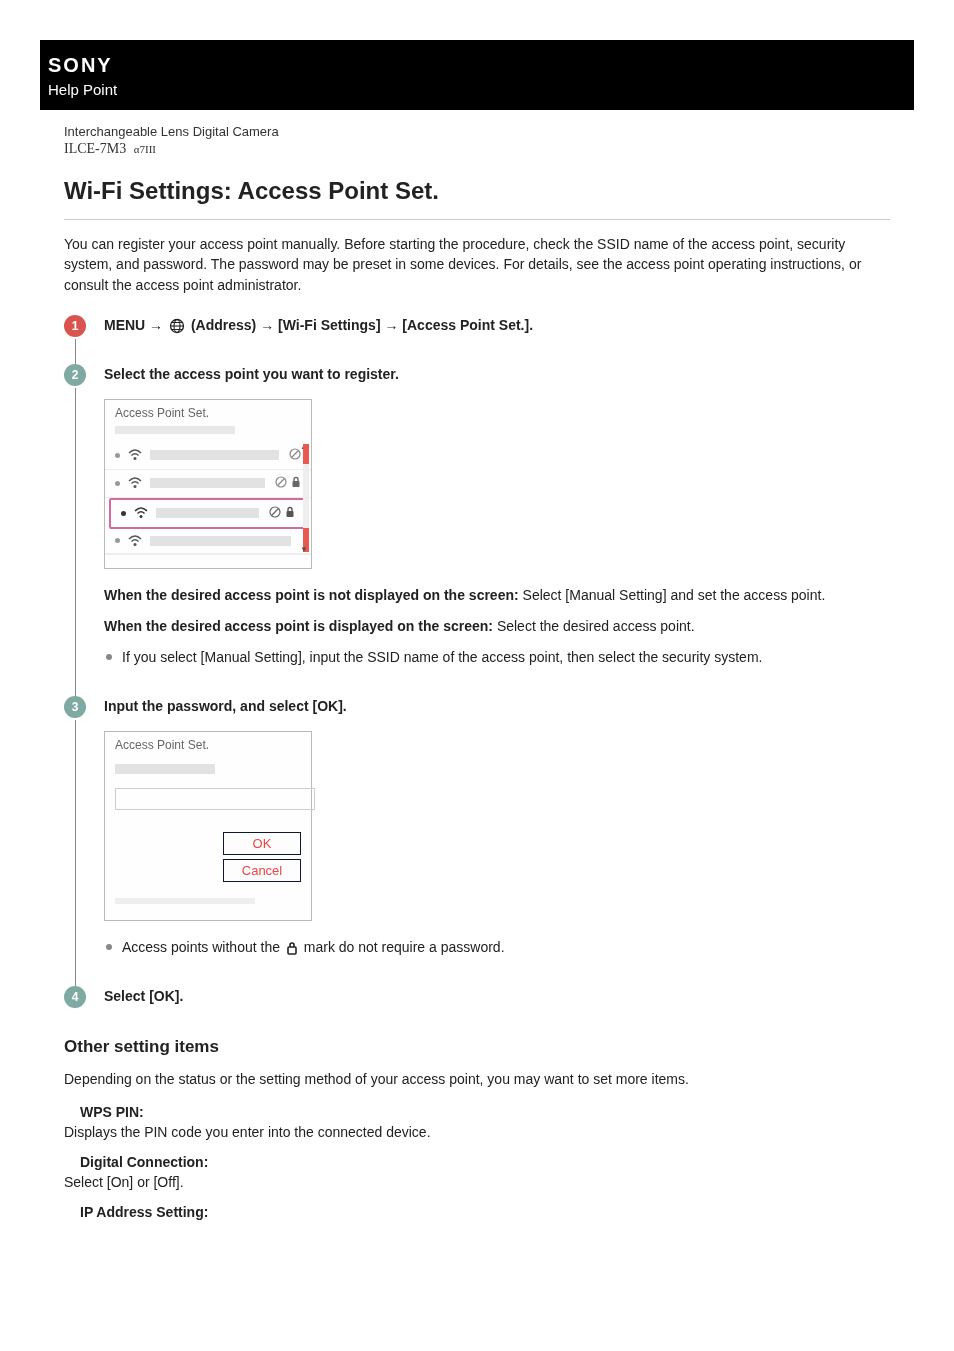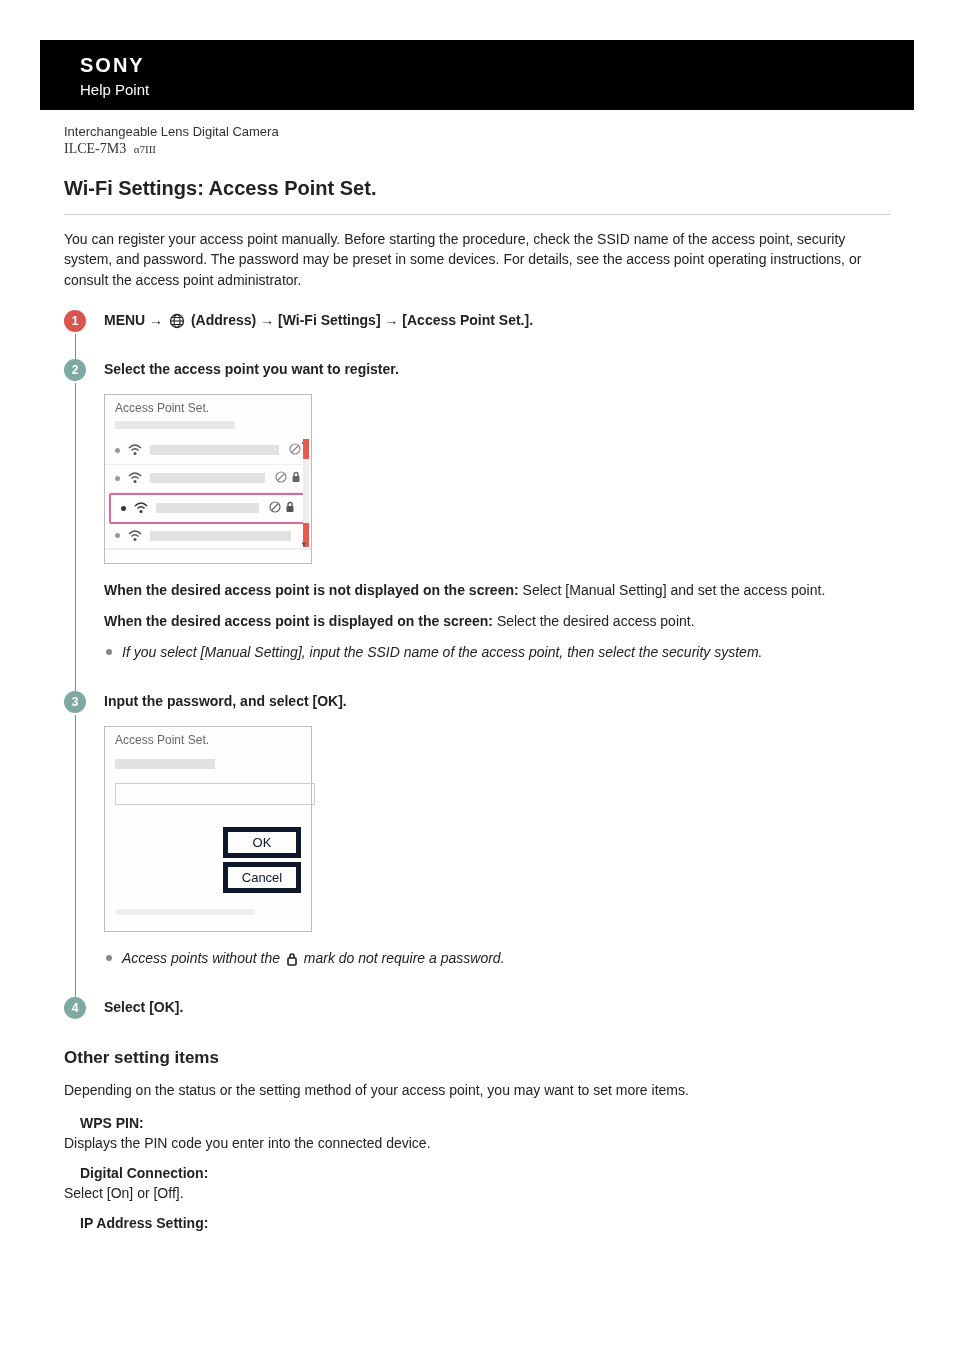--- a/index.html
+++ b/index.html
@@ -7,21 +7,21 @@
     font-family: Arial, Helvetica, sans-serif;
     font-size: 14px;
     color: #222;
     background: #fff;
     width: 954px;
   }
   .page { padding: 0; }
   .header-bar {
     background: #000;
     color: #fff;
-    padding: 14px 24px 12px 40px;
+    padding: 14px 24px 12px 8px;
     margin: 40px 40px 0 40px;
   }
   .brand {
     font-family: "Arial Black", Arial, sans-serif;
     font-weight: 900;
     font-size: 20px;
     letter-spacing: 2px;
   }
   .help-guide {
     font-size: 15px;
@@ -38,21 +38,21 @@
     font-family: Liberation Serif, serif;
   }
   .model-suffix {
     font-size: 11px;
     margin-left: 4px;
   }
   .content {
     padding: 20px 64px 40px 64px;
   }
   h1.title {
-    font-size: 20px;
+    font-size: 24px;
     font-weight: bold;
     margin-bottom: 14px;
   }
   hr.rule {
     border: none;
     border-top: 1px solid #ccc;
     margin-bottom: 14px;
   }
   p.intro {
     line-height: 1.45;
@@ -168,38 +168,37 @@
   .ss2-body { padding: 10px 10px 16px 10px; }
   .ss2-bar { height: 10px; background: #e2e2e2; width: 100px; margin-bottom: 14px;}
   .ss2-input {
     border: 1px solid #ccc;
     height: 22px;
     width: 200px;
     margin-bottom: 22px;
   }
   .ss2-btns { display: flex; flex-direction: column; align-items: flex-end; gap: 4px; }
   .ss2-btn {
-    border: 5px solid #0f172a;
+    border: 1px solid #0f172a;
     width: 78px;
     text-align: center;
     padding: 3px 0;
     font-size: 13px;
-    color: #0f172a;
+    color: #ef4444;
     background: #fdfdfd;
   }
   .ss2-footbar { height: 6px; background: #eee; margin: 16px 0 0 0; width: 140px;}
   .sub-text { line-height: 1.5; margin: 4px 0 10px 0; }
   .sub-text b { font-weight: bold; }
   ul.bullets { list-style: none; padding: 0; margin: 8px 0 0 0; }
   ul.bullets li {
     position: relative;
     padding-left: 18px;
     line-height: 1.5;
     margin-bottom: 6px;
-    font-style: italic;
   }
   ul.bullets li::before {
     content: "";
     position: absolute;
     left: 2px;
     top: 7px;
     width: 6px;
     height: 6px;
     border-radius: 50%;
     background: #888;

